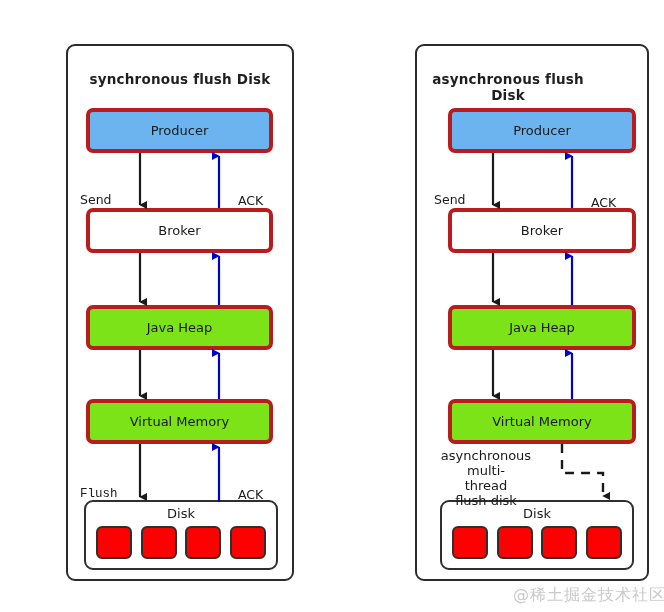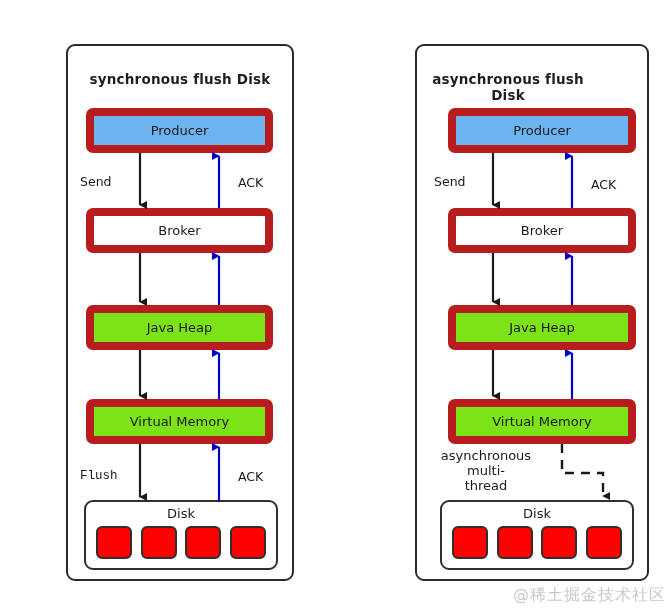--- a/index.html
+++ b/index.html
@@ -37,21 +37,21 @@
     text-align: center;
     font-size: 13.5px;
     font-weight: bold;
     color: #1f1f1f;
     letter-spacing: 0.2px;
   }
 
   .node {
     position: absolute;
     box-sizing: border-box;
-    border: 8px solid #b91c1c;
+    border: 4px solid #b91c1c;
     border-radius: 7px;
     display: flex;
     align-items: center;
     justify-content: center;
     font-size: 13px;
     color: #1a1a1a;
     background: #ffffff;
   }
   .node.blue  { background: #6cb4f0; }
   .node.green { background: #7ce319; text-align: right; }
@@ -85,20 +85,21 @@
     border: 2px solid #2f2f2f;
     border-radius: 6px;
     box-sizing: border-box;
   }
 
   .edge-label {
     position: absolute;
     font-size: 12.5px;
     color: #1a1a1a;
     white-space: nowrap;
+    margin-top: 18px;
   }
   .multiline-label {
     position: absolute;
     font-size: 13px;
     color: #1a1a1a;
     text-align: center;
     line-height: 15px;
     width: 130px;
   }
   .watermark {
@@ -171,20 +172,21 @@
       <div class="disk-block"></div>
     </div>
   </div>
 
   <div class="edge-label" style="left:418px; top:174px;">Send</div>
   <div class="edge-label" style="left:575px; top:177px;">ACK</div>
 
   <div class="multiline-label" style="left:405px; top:448px;">
     <div>asynchronous multi-</div>
     <div>thread</div>
+    <div>flush disk</div>
   </div>
 
   <svg class="wires" viewBox="0 0 664 612">
     <defs>
       <marker id="ah-dark" markerWidth="9" markerHeight="9" refX="4.5" refY="7.6" orient="auto" markerUnits="userSpaceOnUse">
         <path d="M0.6,0.6 L8.4,0.6 L4.5,8.4 Z" fill="#1a1a1a"></path>
       </marker>
       <marker id="ah-blue" markerWidth="9" markerHeight="9" refX="4.5" refY="7.6" orient="auto" markerUnits="userSpaceOnUse">
         <path d="M0.6,0.6 L8.4,0.6 L4.5,8.4 Z" fill="#0000cc"></path>
       </marker>

